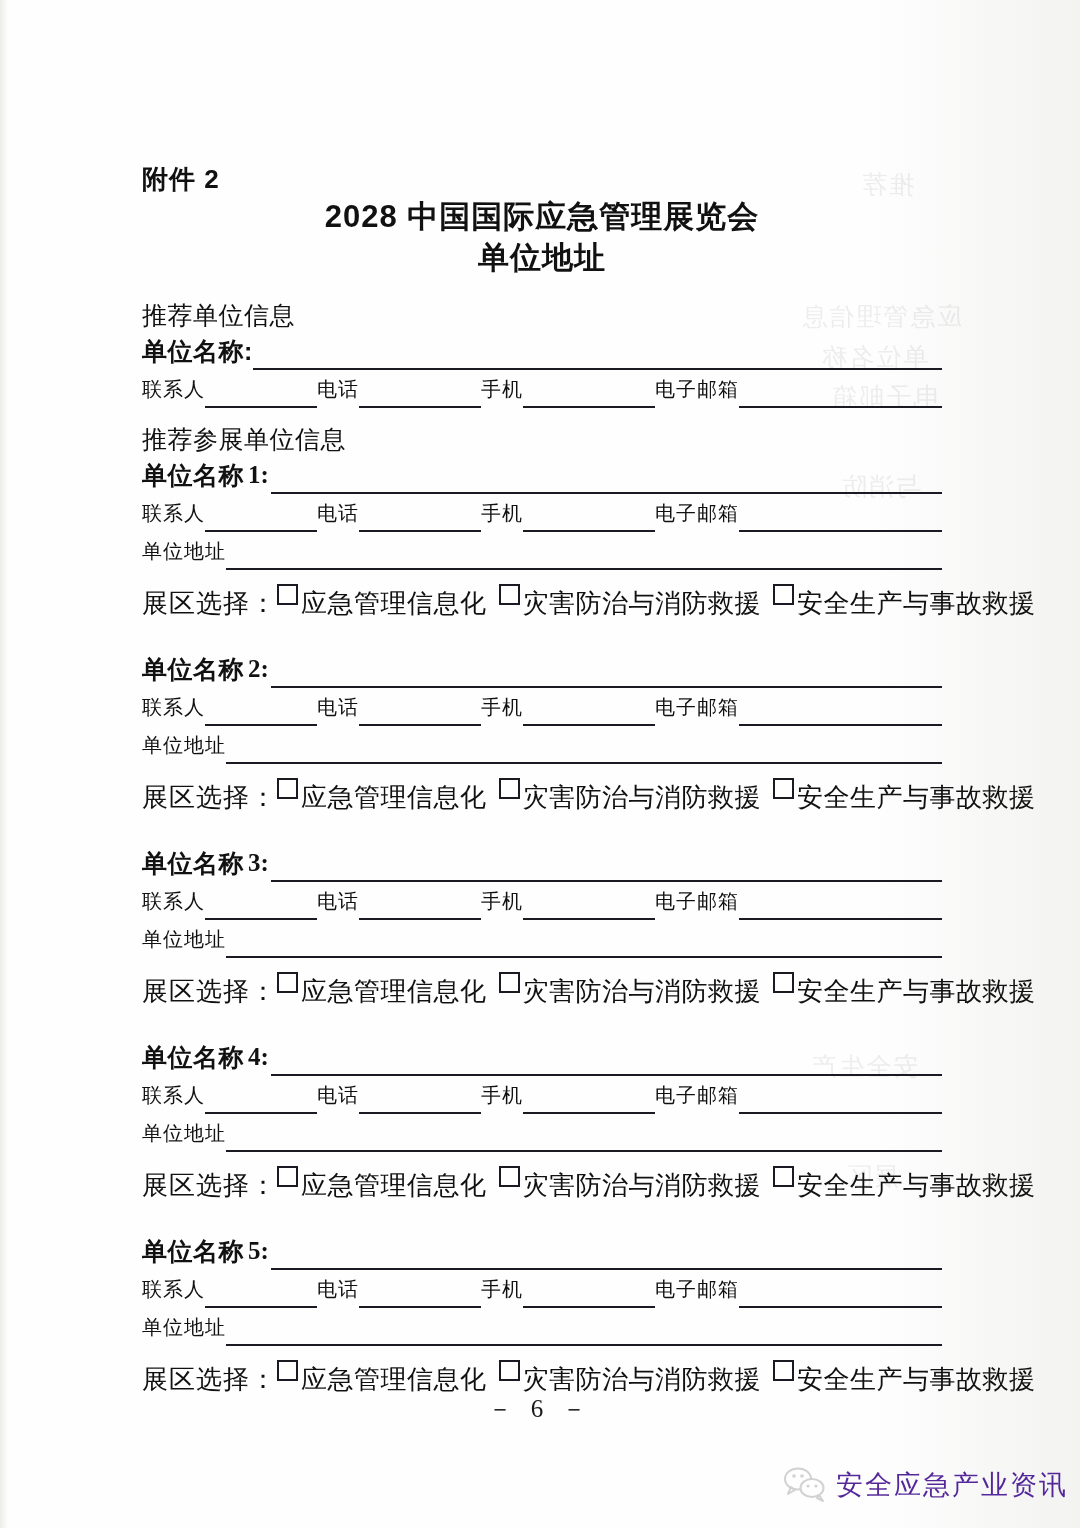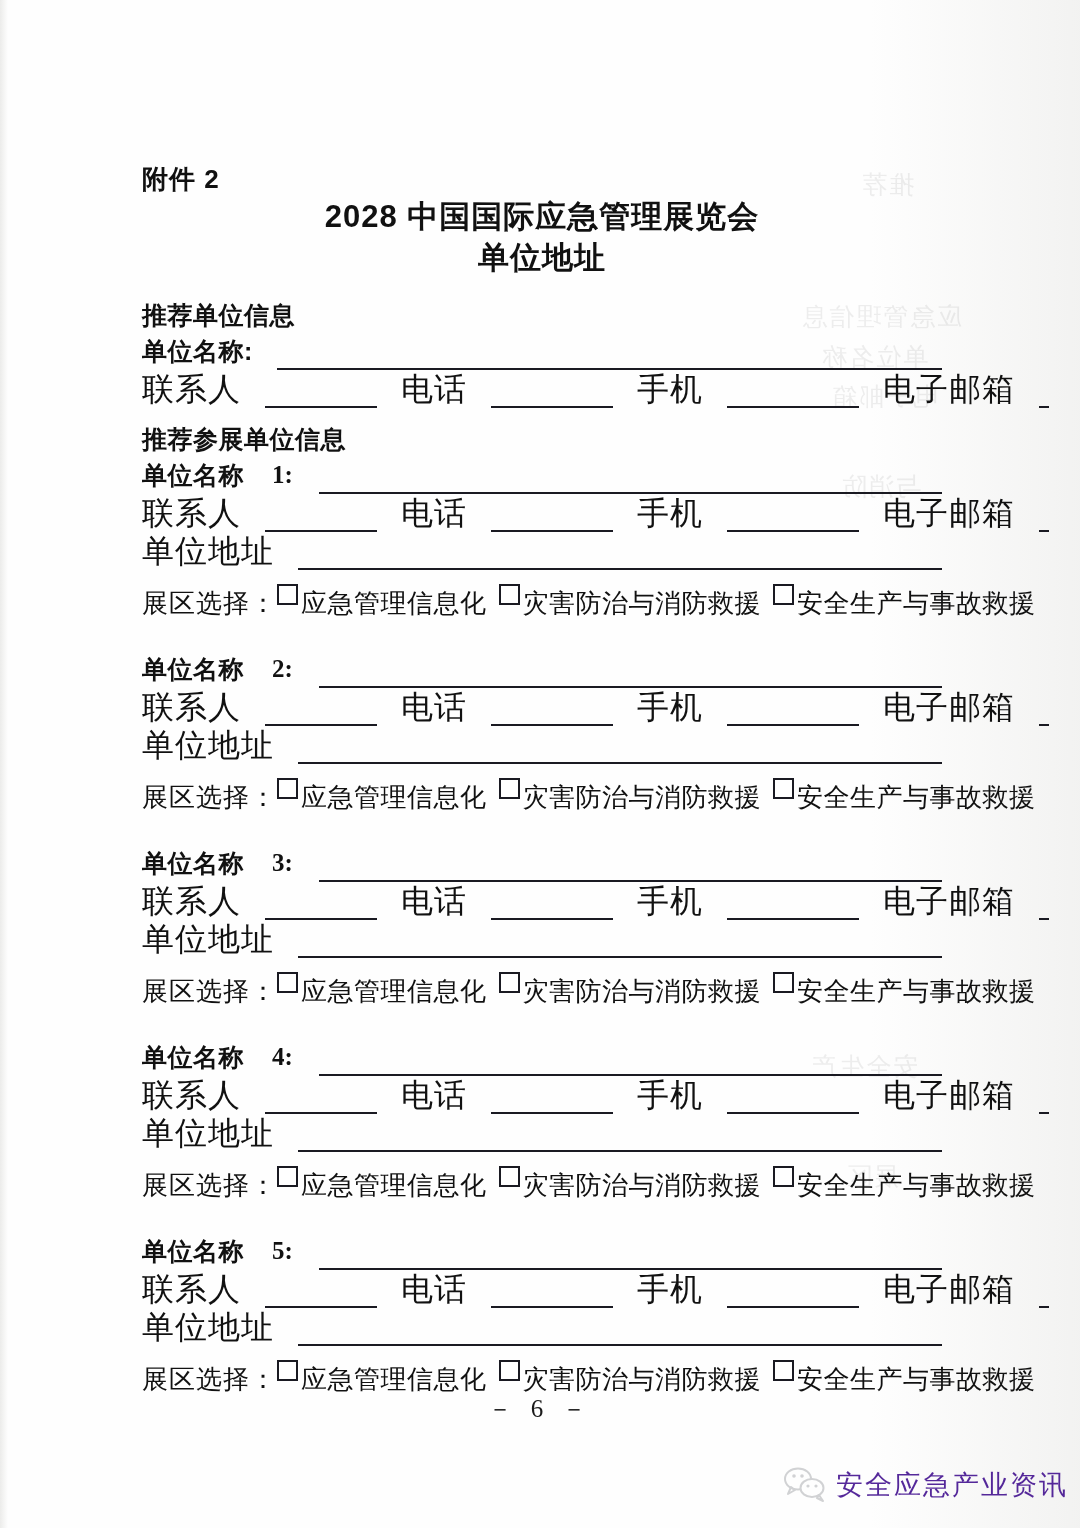--- a/index.html
+++ b/index.html
@@ -69,44 +69,43 @@
     font-weight: 700;
     font-size: 31px;
     line-height: 41px;
     letter-spacing: 1px;
   }
   .doc-title .ln { display: block; white-space: nowrap; }
 
   
   .section-head {
     font-size: 25px;
-    font-weight: 700;
+    font-weight: 400;
     letter-spacing: .5px;
     white-space: nowrap;
     line-height: 34px;
   }
 
   
   .frow {
     display: flex;
     align-items: flex-end;
     font-size: 25px;
     line-height: 38px;
     white-space: nowrap;
-    gap: 24px;
   }
   .lbl-hei {
     font-family: "Liberation Sans", "DejaVu Sans", sans-serif;
     font-weight: 700;
     font-size: 25px;
     letter-spacing: .5px;
   }
   .lbl-song {
     font-family: "Liberation Serif", "DejaVu Serif", serif;
-    font-size: 32px;
+    font-size: 20px;
     letter-spacing: 1px;
   }
   .idxnum {
     font-family: "Liberation Serif", "DejaVu Serif", serif;
     font-weight: 700;
     font-size: 25px;
     padding: 0 2px 0 4px;
   }
   .rule {
     flex: 1 1 auto;

